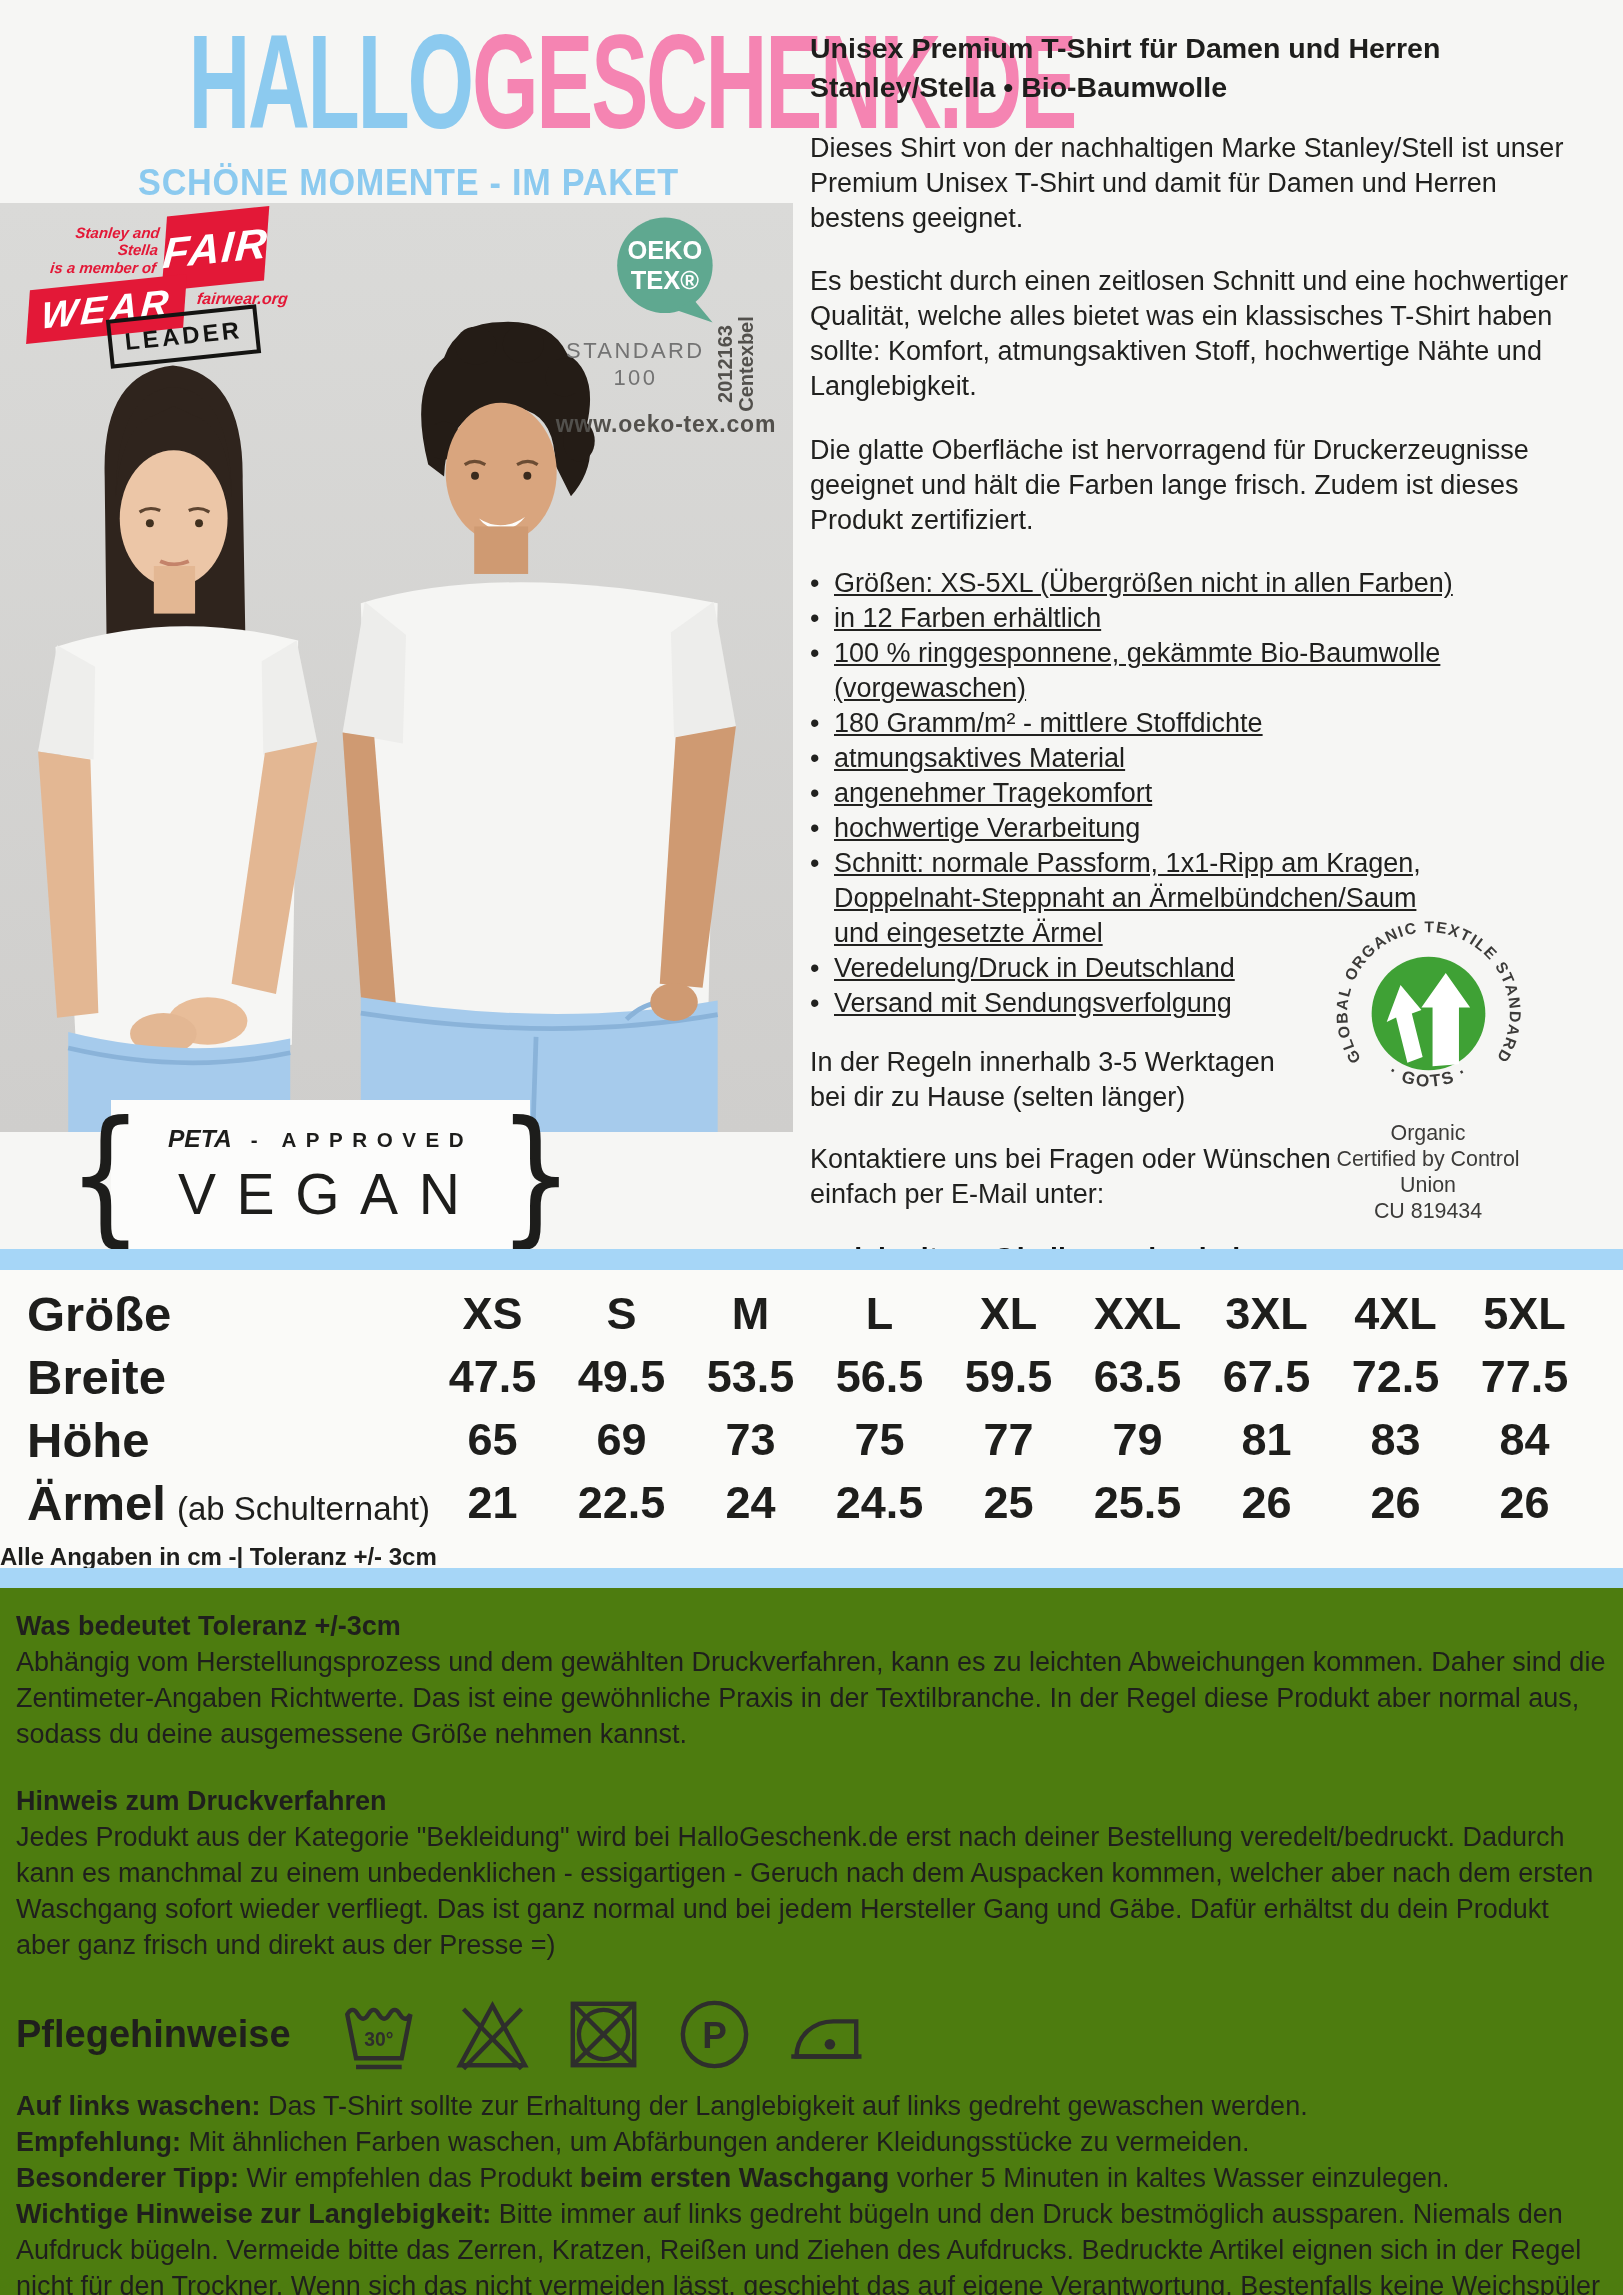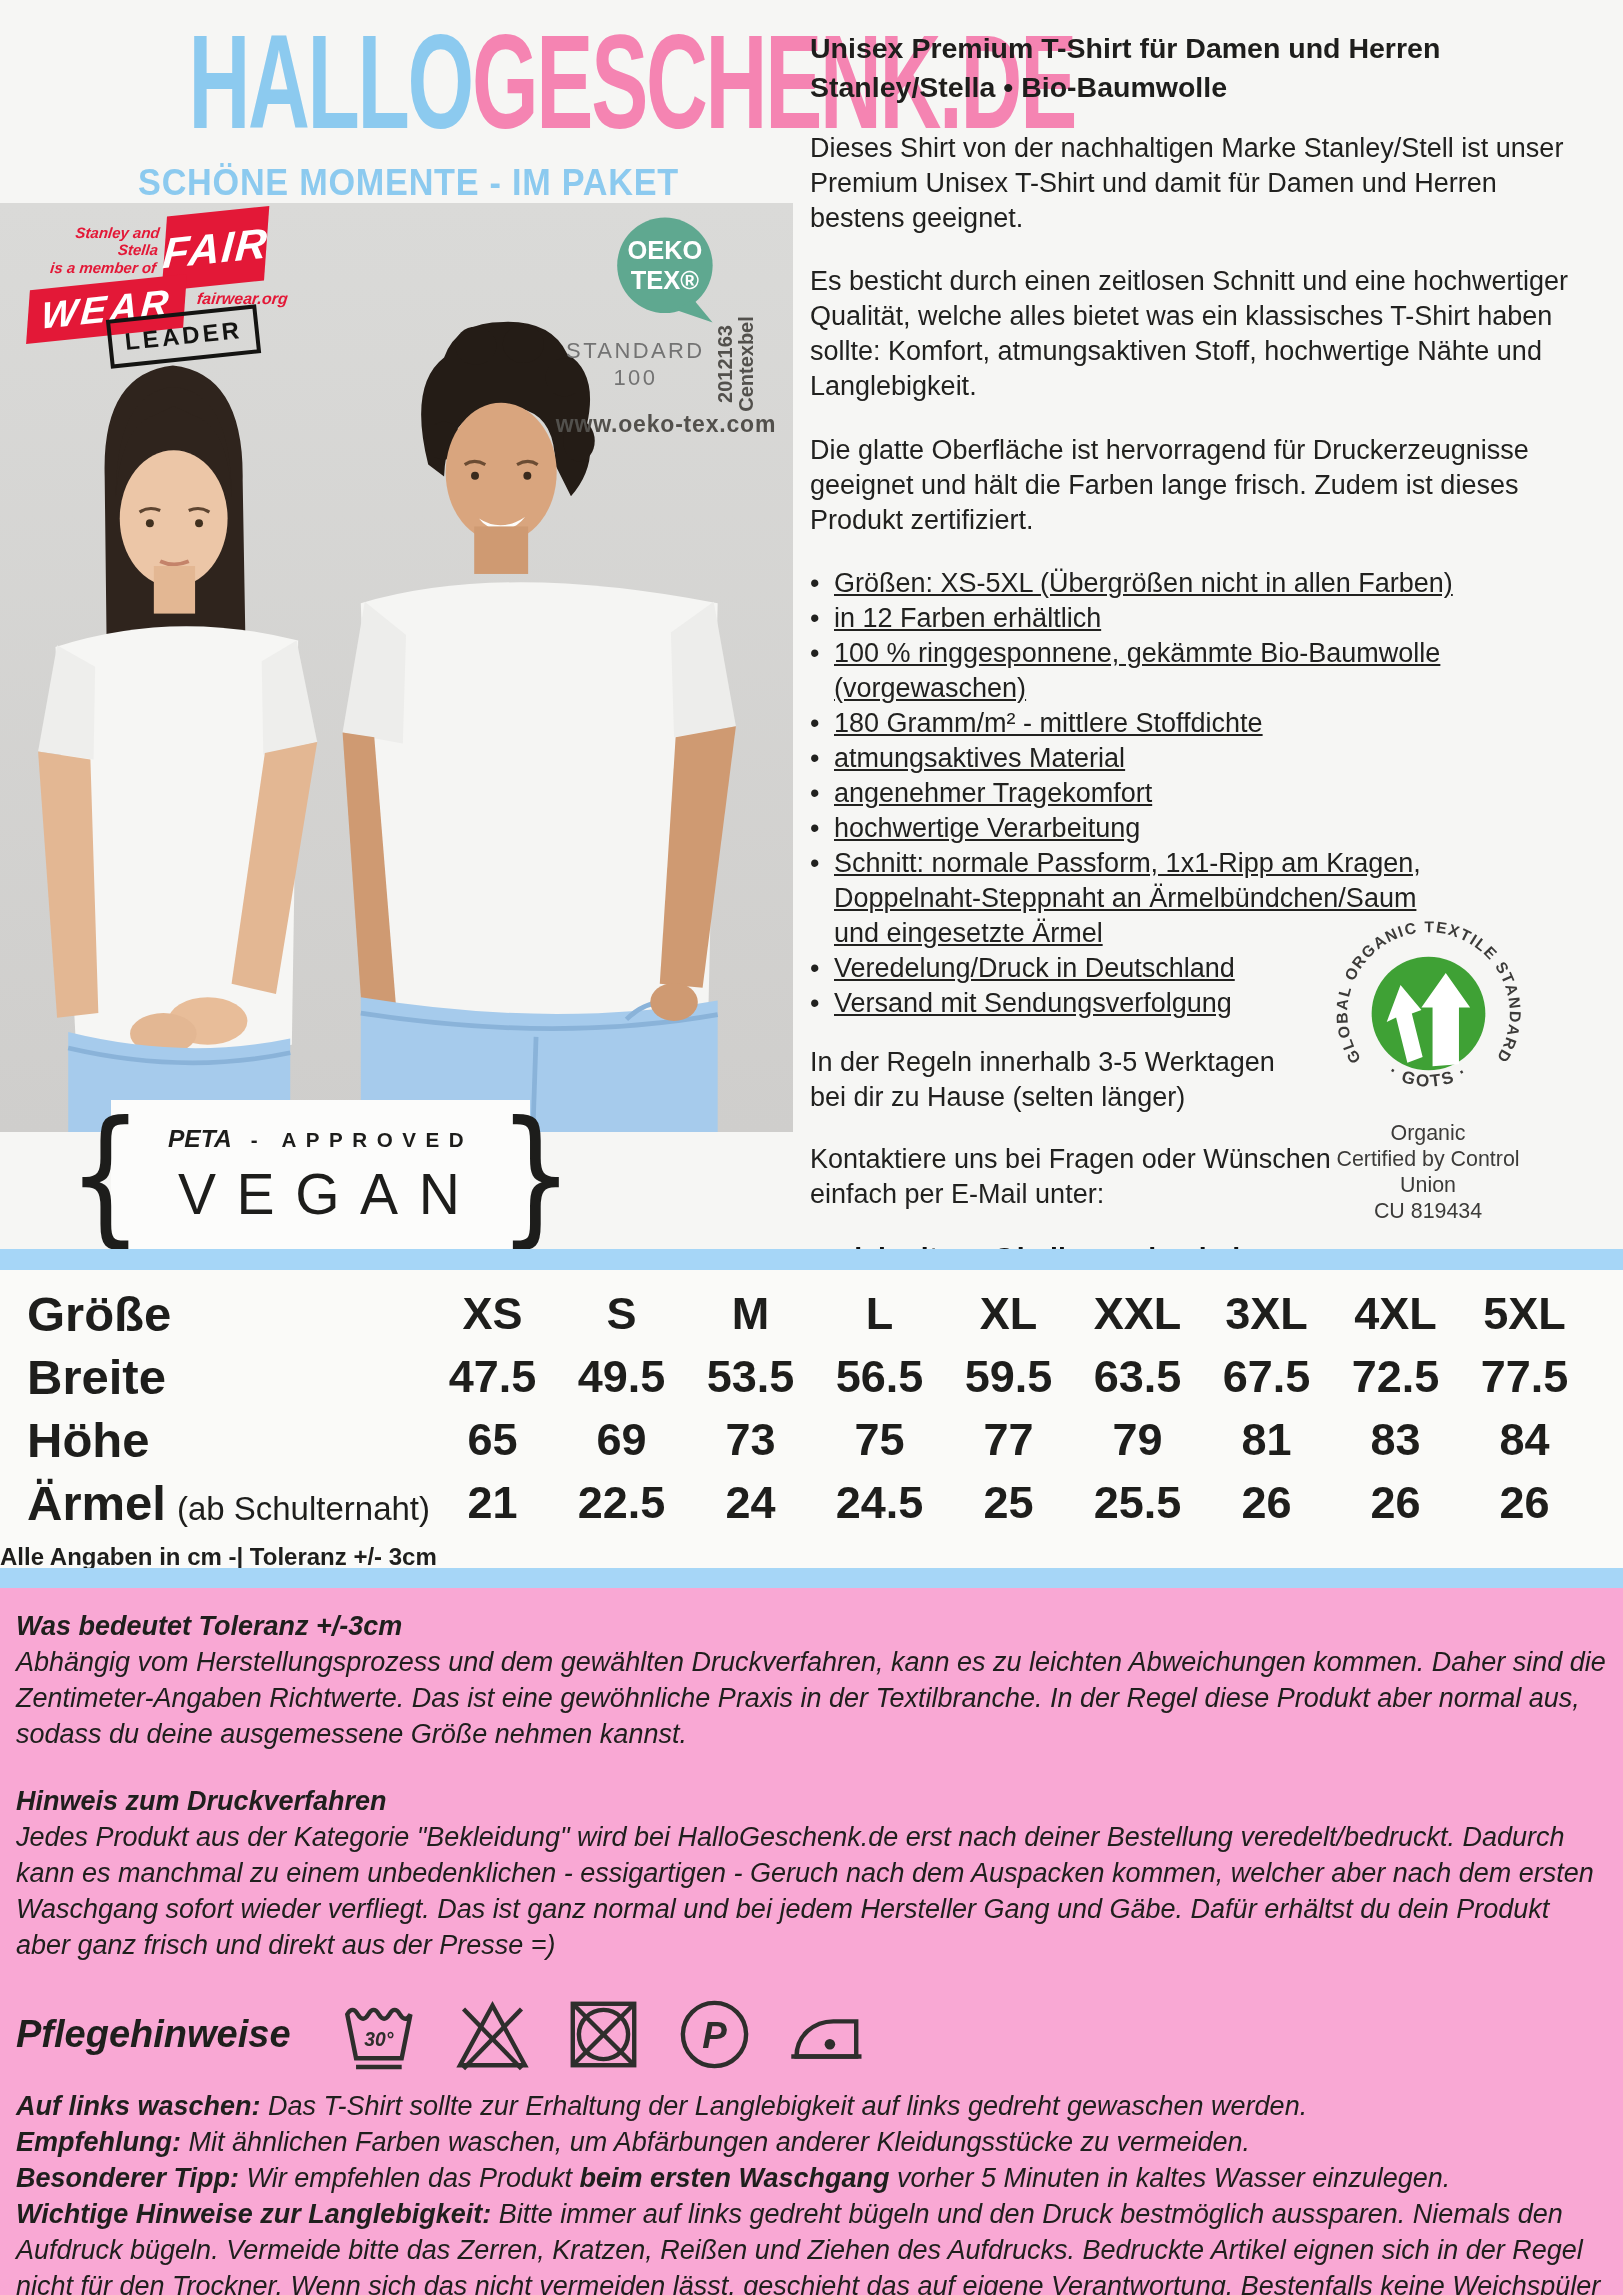--- a/index.html
+++ b/index.html
@@ -67,21 +67,21 @@
 
   
   .sizes{position:absolute;left:0;top:1270px;width:1623px;height:298px;background:#fafaf8;padding-top:12.7px;box-sizing:border-box;}
   .trow{display:grid;grid-template-columns:428px repeat(9,129px);align-items:center;height:63px;}
   .tlabel{padding-left:27px;font-size:49px;font-weight:800;display:flex;align-items:baseline;gap:11px;white-space:nowrap;}
   .tnote{font-size:33px;font-weight:400;}
   .tcell{font-size:45px;font-weight:800;text-align:center;}
   .tfoot{margin-top:8px;text-align:left;font-size:24px;font-weight:700;}
 
   
-  .bottom{position:absolute;left:0;top:1588px;width:1623px;height:707px;background:#f9a8d4;box-sizing:border-box;padding:20.6px 16px 0 16px;color:#1f1f1d;font-style:italic;}
+  .bottom{position:absolute;left:0;top:1588px;width:1623px;height:707px;background:#4d7c0f;box-sizing:border-box;padding:20.6px 16px 0 16px;color:#1f1f1d;}
   .b-head{font-size:27px;font-weight:800;line-height:35px;}
   .b-para{font-size:27px;line-height:36px;margin:0 0 32px 0;}
   .care-row{display:flex;align-items:center;gap:27px;margin:4.8px 0 14.3px 0;}
   .care-label{font-size:38px;font-weight:800;margin-right:24px;}
   .care-icons{display:flex;align-items:flex-start;gap:32px;}
   .care-line{font-size:27px;line-height:36px;margin:0;}
   .care-line strong{font-weight:800;}
 
   .cicon{stroke:#2e2e2c;stroke-width:5;fill:none;stroke-linejoin:miter;}
 </style>

